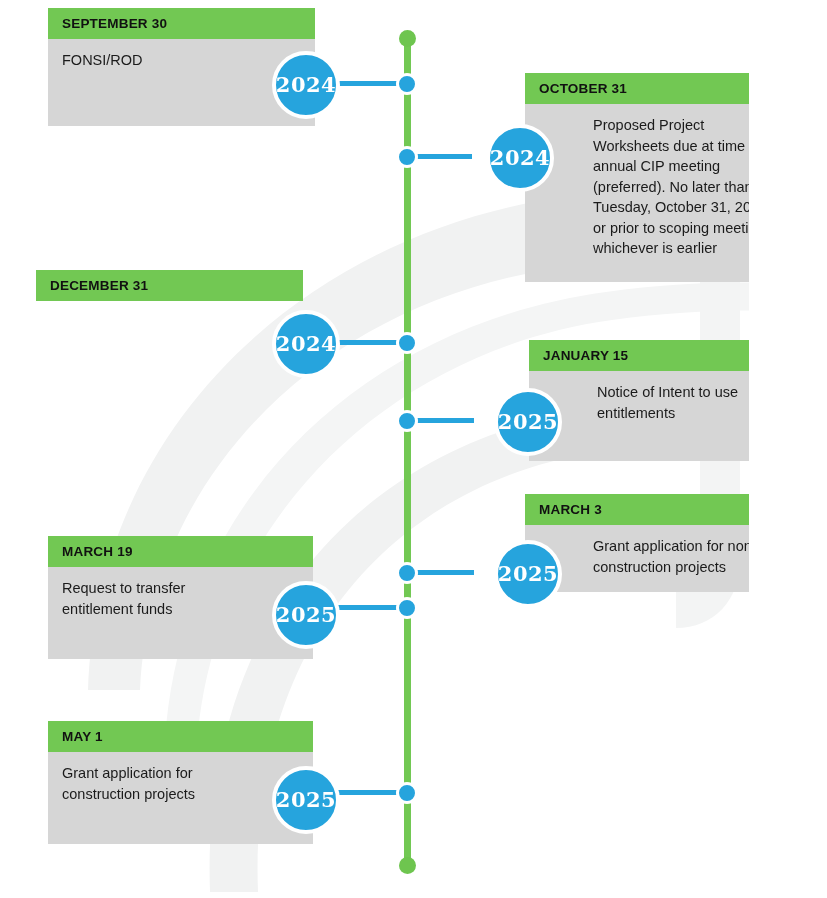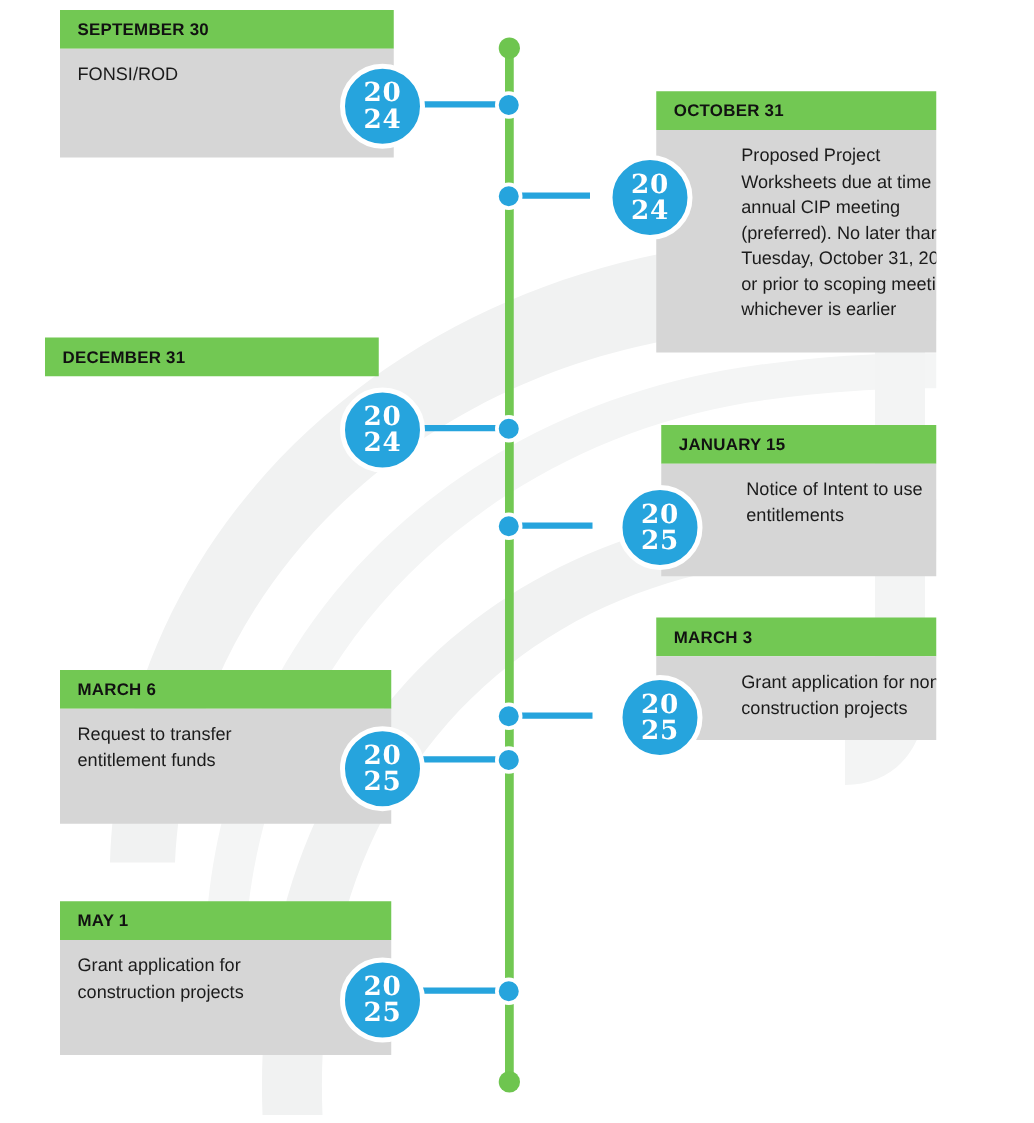--- a/index.html
+++ b/index.html
@@ -107,21 +107,21 @@
     height: 68px;
     border-radius: 50%;
     background: #26A4DD;
     border: 4px solid #ffffff;
     color: #ffffff;
     font-family: "DejaVu Serif", serif;
     font-weight: bold;
     font-size: 21px;
     line-height: 0.98;
     display: flex;
-    flex-direction: column;
+    flex-direction: row;
     align-items: center;
     justify-content: center;
     z-index: 7;
     letter-spacing: 0.5px;
   }
   .year-badge span { display: block; }
 </style>
 </head>
 <body>
 
@@ -204,21 +204,21 @@
     <div class="card-body" style="height:67px">
       <span class="body-text">Grant application for non-construction projects</span>
     </div>
   </div>
   <div class="year-badge" style="left:494px; top:540px">
     <span>20</span>
     <span>25</span>
   </div>
 
   <div class="card left" style="left:48px; top:536px; width:265px">
-    <div class="card-header" style="height:31px">MARCH 6</div>
+    <div class="card-header" style="height:31px">MARCH 19</div>
     <div class="card-body" style="height:92px">
       <span class="body-text">Request to transfer entitlement funds</span>
     </div>
   </div>
   <div class="year-badge" style="left:272px; top:581px">
     <span>20</span>
     <span>25</span>
   </div>
 
   <div class="card left" style="left:48px; top:721px; width:265px">

